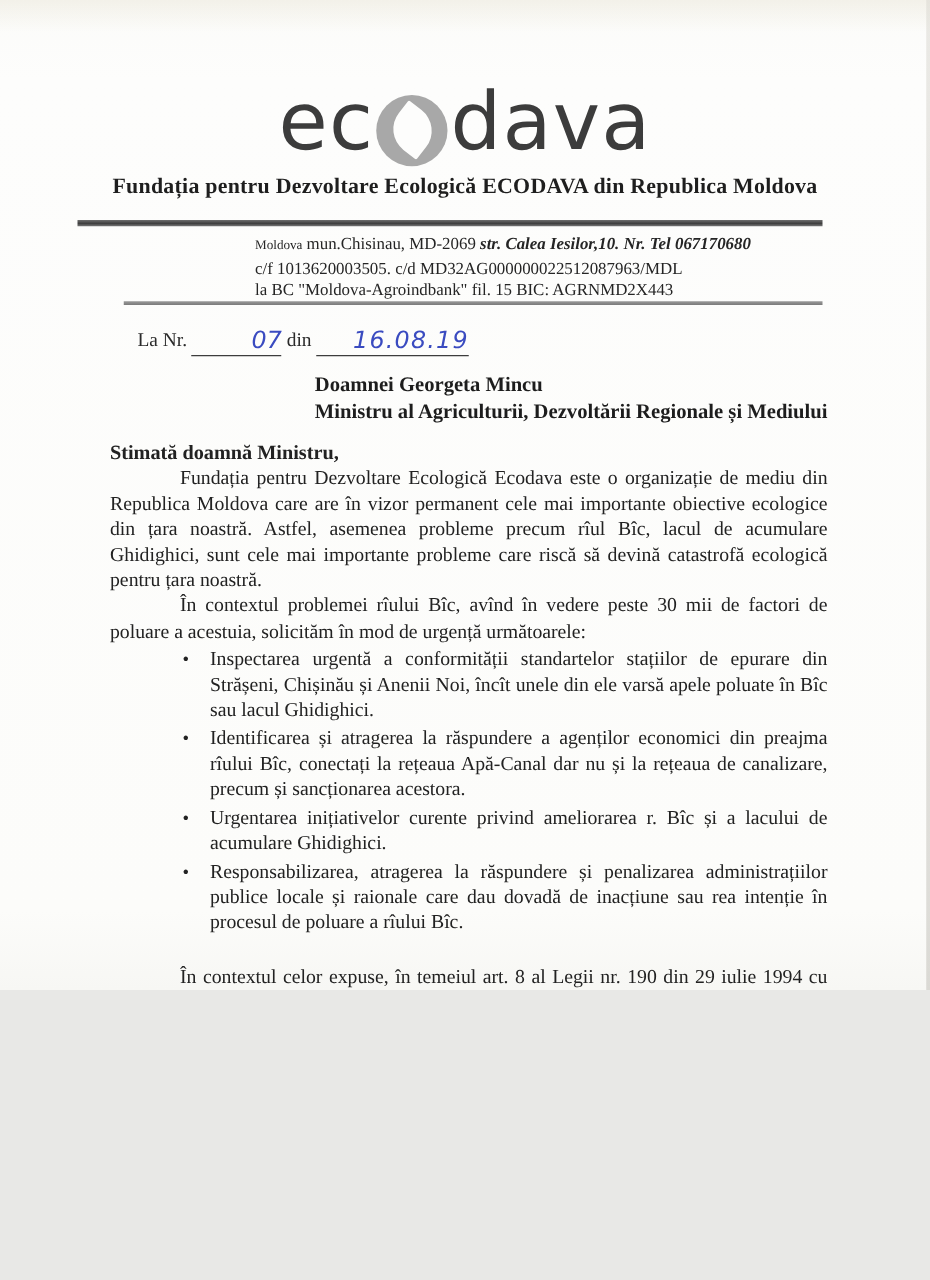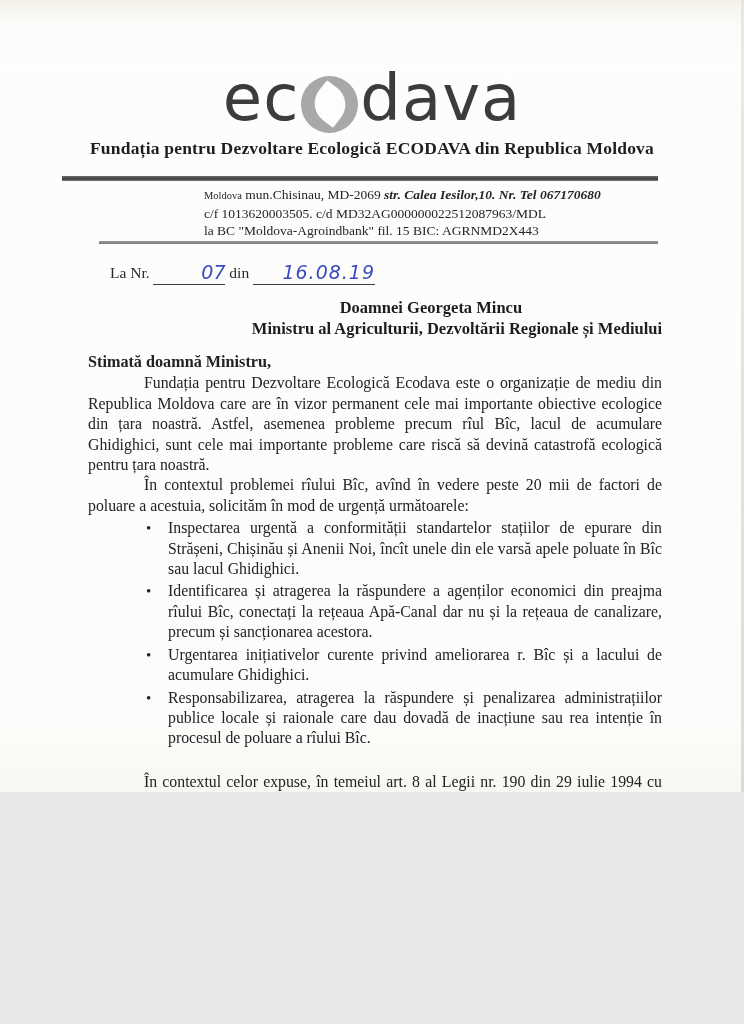--- a/index.html
+++ b/index.html
@@ -27,21 +27,21 @@
   .addr .bold-it{font-weight:bold;font-style:italic;}
 
   
   .ref{position:absolute;top:260px;left:110px;font-size:15.5px;color:#2a2a2a;}
   .hw{font-family:"DejaVu Sans",sans-serif;font-style:italic;color:#3a4bc0;}
   .ref .slot{display:inline-block;border-bottom:1.6px solid #3d3d3d;text-align:right;font-size:19px;transform:translateY(1px);}
   .ref .slot-nr{width:72px;}
   .ref .slot-date{width:122px;letter-spacing:1px;}
 
   
-  .addressee{position:absolute;top:297px;right:82px;text-align:center;font-weight:bold;font-size:16.5px;line-height:21px;color:#1d1d1d;}
+  .addressee{position:absolute;top:297px;right:82px;text-align:left;font-weight:bold;font-size:16.5px;line-height:21px;color:#1d1d1d;}
   .addressee .l1{margin-right:52px;}
 
   
   .body-text{position:absolute;top:352px;left:88px;width:574px;font-size:15.8px;line-height:20.4px;color:#222;}
   .body-text p{margin:0;text-align:justify;text-indent:56px;}
   .salutation{font-weight:bold;font-size:16.2px;margin:0 0 1px 0;}
   ul.reqs{margin:0 0 0 56px;padding:0 0 0 24px;list-style:none;}
   ul.reqs li{position:relative;text-align:justify;margin:2px 0;}
   ul.reqs li .dot{position:absolute;left:-22px;top:0;font-size:15px;}
   .gap{height:21px;}
@@ -103,21 +103,21 @@
   </div>
 
   <div class="addressee">
     <div class="l1">Doamnei  Georgeta Mincu</div>
     <div>Ministru al Agriculturii, Dezvoltării Regionale și Mediului</div>
   </div>
 
   <div class="body-text">
     <div class="salutation">Stimată doamnă Ministru,</div>
     <p>Fundația pentru Dezvoltare Ecologică Ecodava este o  organizație de mediu din Republica Moldova care are în vizor permanent cele mai importante obiective ecologice din țara noastră. Astfel, asemenea probleme precum rîul Bîc, lacul de acumulare Ghidighici, sunt cele mai importante probleme care riscă să devină catastrofă ecologică pentru țara noastră.</p>
-    <p>În contextul problemei rîului Bîc, avînd în vedere peste 20 mii de factori de poluare a acestuia, solicităm în mod de urgență următoarele:</p>
+    <p>În contextul problemei rîului Bîc, avînd în vedere peste 30 mii de factori de poluare a acestuia, solicităm în mod de urgență următoarele:</p>
     <ul class="reqs">
       <li><span class="dot">•</span><span>Inspectarea urgentă a conformității standartelor stațiilor de epurare din Strășeni, Chișinău și Anenii Noi, încît unele din ele varsă apele poluate în Bîc sau lacul Ghidighici.</span></li>
       <li><span class="dot">•</span><span>Identificarea și atragerea la răspundere a  agenților economici din preajma rîului Bîc, conectați la rețeaua Apă-Canal dar nu și la rețeaua de canalizare, precum și sancționarea acestora.</span></li>
       <li><span class="dot">•</span><span>Urgentarea inițiativelor curente privind ameliorarea r. Bîc și a lacului de acumulare Ghidighici.</span></li>
       <li><span class="dot">•</span><span>Responsabilizarea, atragerea la răspundere și penalizarea administrațiilor publice locale și raionale care dau dovadă de inacțiune sau rea intenție în procesul de poluare a rîului Bîc.</span></li>
     </ul>
     <div class="gap"></div>
     <p>În contextul celor expuse, în temeiul art. 8 al Legii nr. 190 din 29 iulie 1994 cu privire la petiționare, solicităm să întreprindeți măsuri urgente pentru rezolvarea problemelor expuse în prezenta petiție. Despre rezultatele examinării rugăm să ne informați în termeni proximi.</p>
   </div>
 

